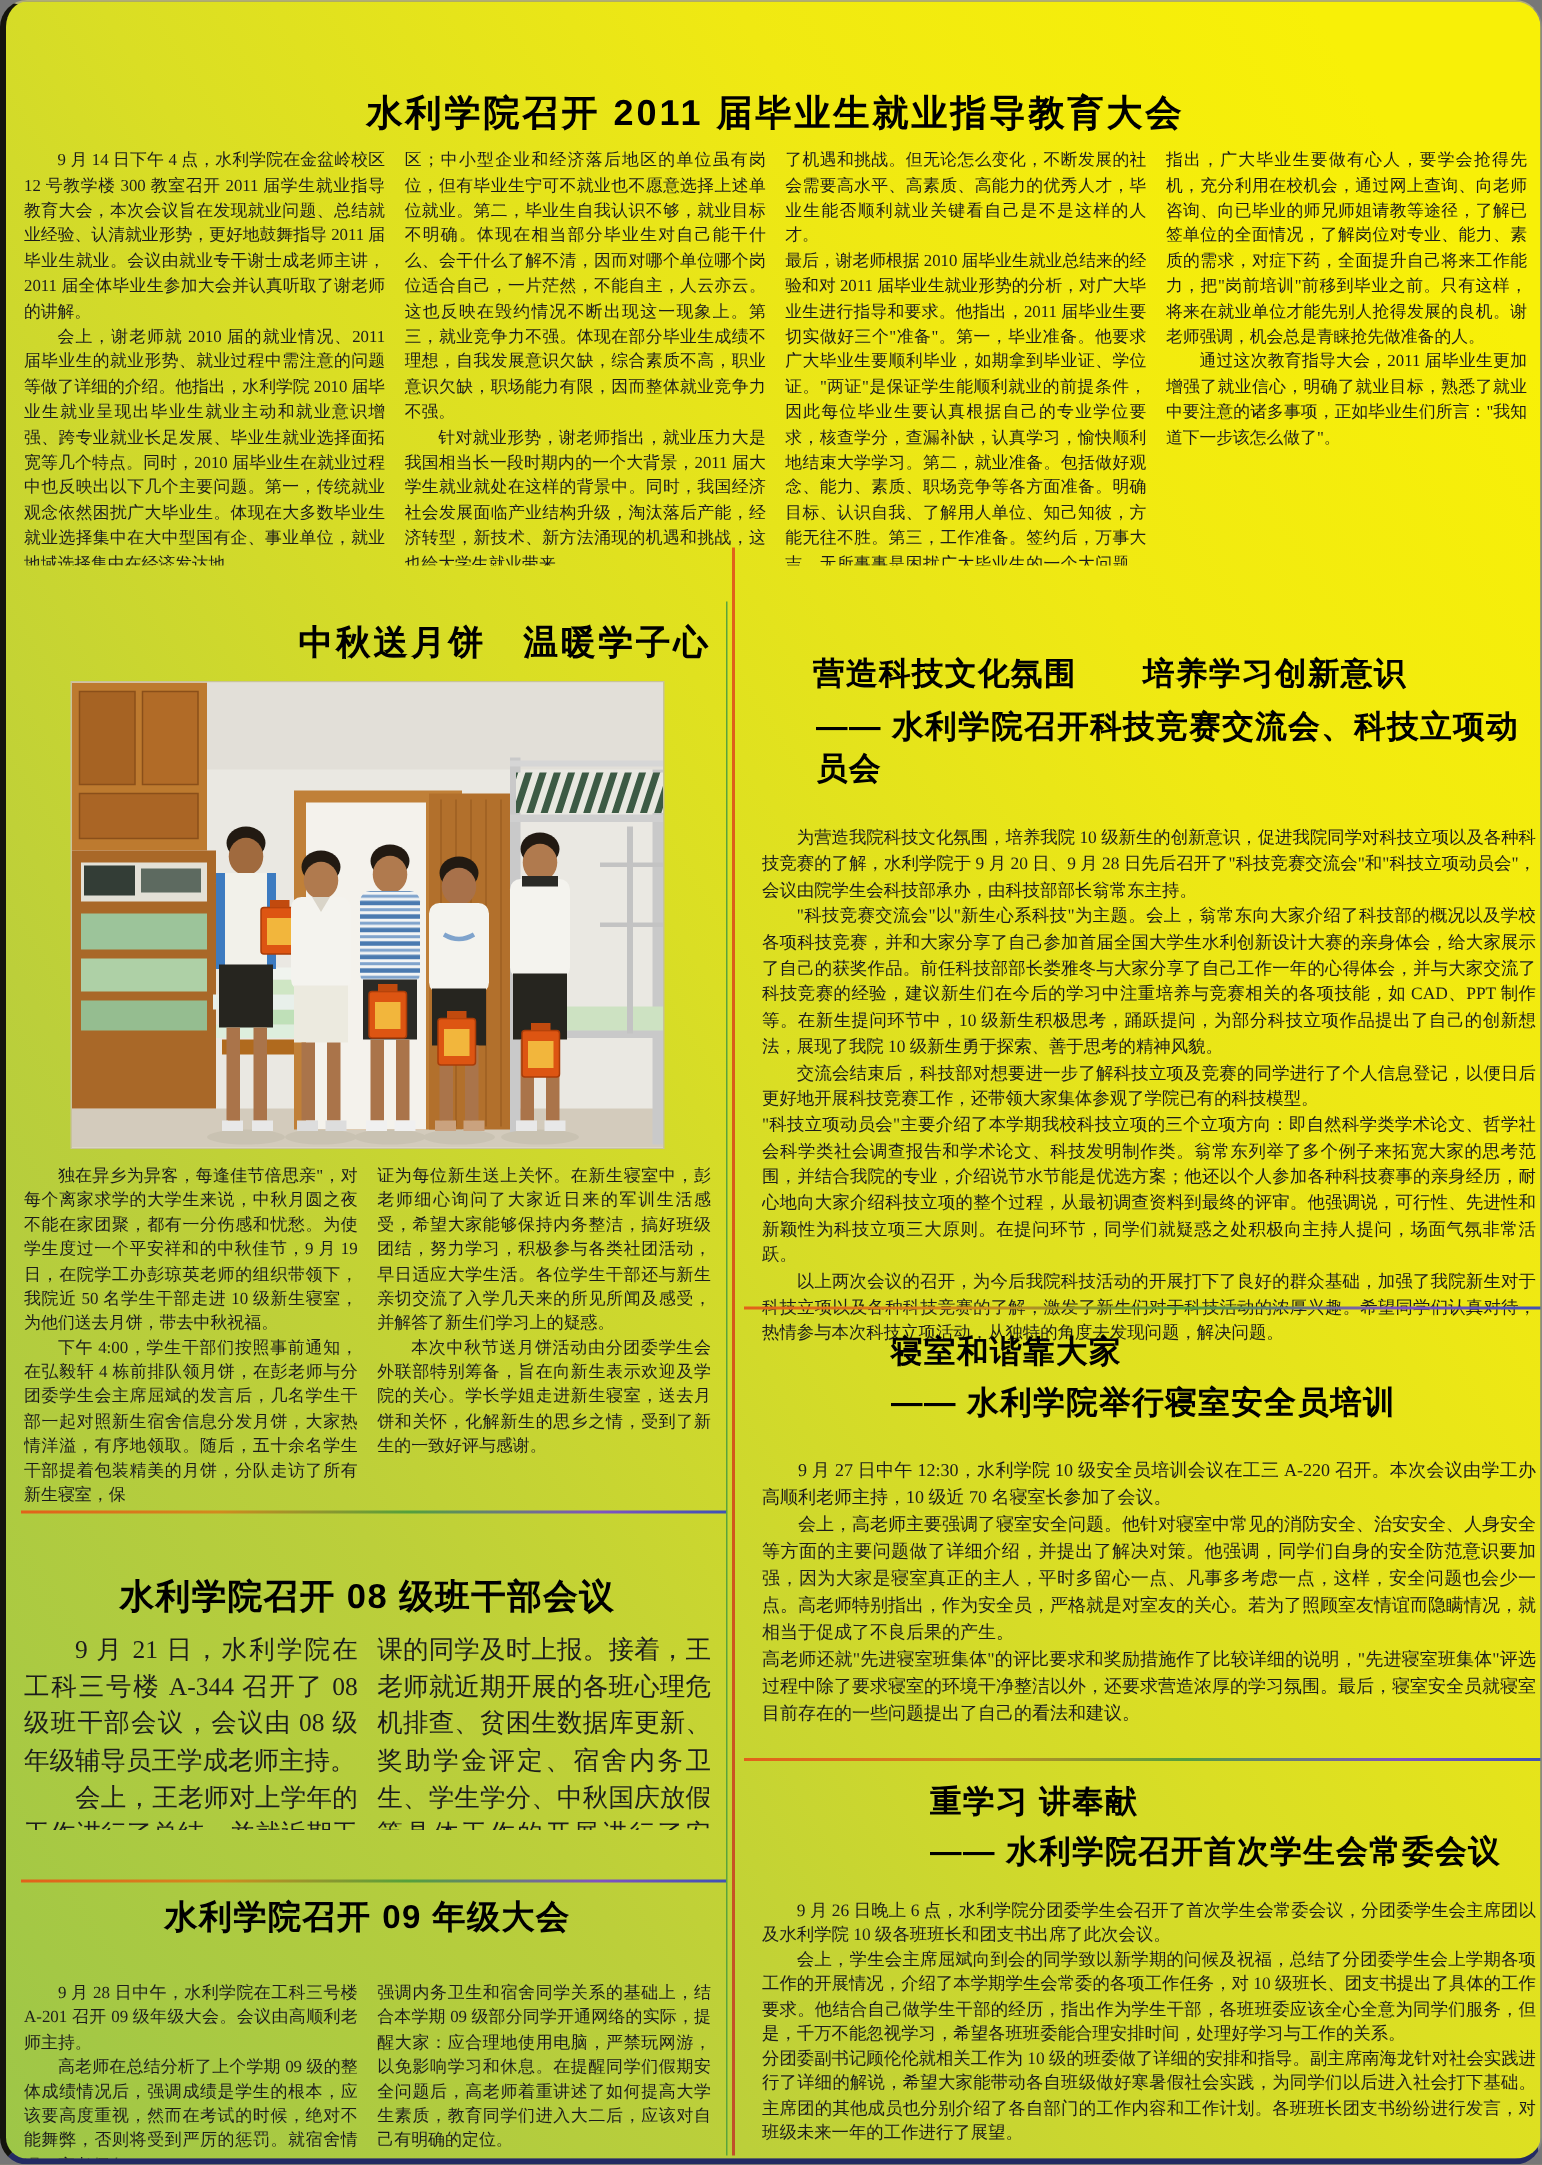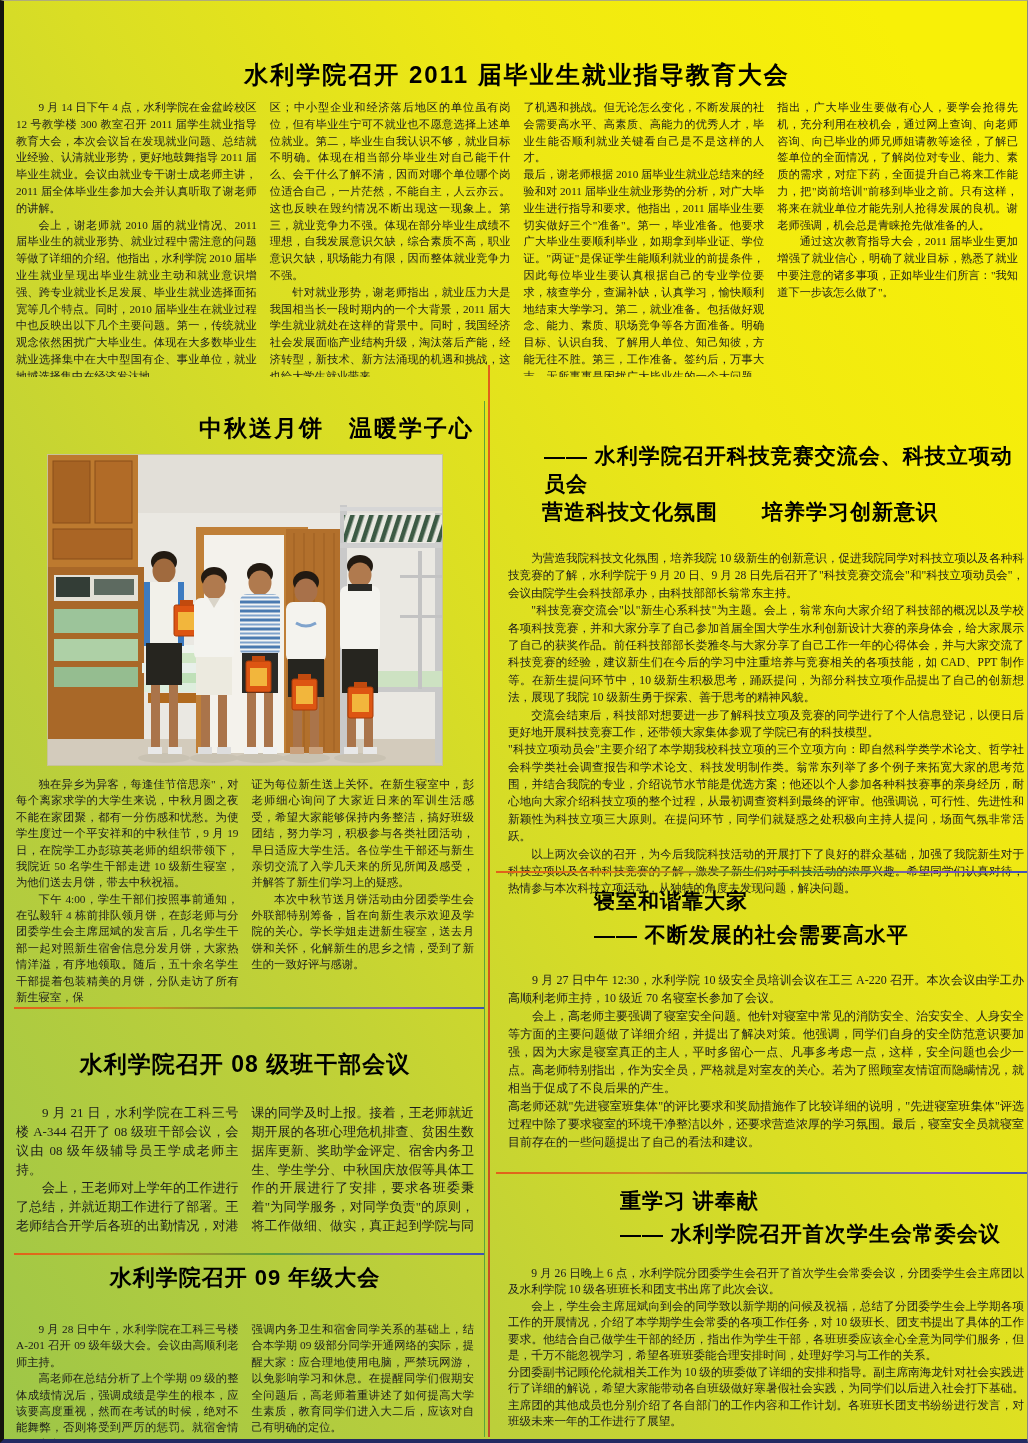--- a/index.html
+++ b/index.html
@@ -6,20 +6,21 @@
   html,body { margin:0; background:#777; }
   #page {
     position:relative; width:1028px; height:1443px; overflow:hidden;
     background: linear-gradient(58deg, #9dc648 0%, #bccf3a 26%, #dade24 50%, #f0e912 72%, #f8f007 92%);
     border-top:1px solid #b0ac7a;
     border-right:1px solid #8a8a80;
     border-left:4px solid #14140e;
     border-bottom:4px solid #232b63;
     font-family:"Liberation Serif","DejaVu Serif",serif;
     color:#1c1c1c;
+    border-radius:18px;
   }
   section { position:absolute; }
   .headline { font-family:"Liberation Sans","DejaVu Sans",sans-serif; font-weight:bold; color:#000; }
   .center { text-align:center; }
   p { text-indent:2em; text-align:justify; margin:0; }
   p.cont { text-indent:0; }
 
   #art-employment { left:12px; top:58px; width:1002px; }
   #art-employment .headline { font-size:24px; letter-spacing:2px; }
   .cols { display:flex; }
@@ -27,21 +28,21 @@
   #art-employment .cols { gap:13px; margin-top:8px; font-size:11.2px; line-height:1.5; height:278px; overflow:hidden; }
 
   #art-mooncake { left:12px; top:412px; width:458px; }
   #art-mooncake .headline { font-size:23px; letter-spacing:2px;text-align:right; }
   .photo-wrap { width:394px; height:310px; margin:11px auto 11px; background:#e9e7e1; box-shadow:0 0 0 1px #c8c39a; }
   .photo-wrap svg { display:block; }
   #art-mooncake .cols { gap:13px; font-size:11.3px; line-height:1.45; height:230px; overflow:hidden; }
 
   #art-cadre08 { left:12px; top:1048px; width:458px; }
   #art-cadre08 .headline { font-size:23px; letter-spacing:1px; }
-  #art-cadre08 .cols { gap:13px; margin-top:24px; font-size:13px; line-height:1.45; height:132px; overflow:hidden; }
+  #art-cadre08 .cols { gap:13px; margin-top:8px; font-size:17px; line-height:1.45; height:132px; overflow:hidden; }
 
   #art-grade09 { left:12px; top:1262px; width:458px; }
   #art-grade09 .headline { font-size:22px; letter-spacing:1px; }
   #art-grade09 .cols { gap:13px; margin-top:28px; font-size:11.3px; line-height:1.45; height:126px; overflow:hidden; }
 
   .rtitle1, .rtitle2 { font-size:21px; letter-spacing:1px; }
   #art-tech { left:504px; top:434px; width:516px; }
   #art-tech .rtitle1 { padding-left:34px; }
   #art-tech .rtitle2 { padding-left:36px; margin-top:7px; }
   #art-tech .body { margin-top:24px; font-size:11.6px; line-height:1.5; height:346px; overflow:hidden; }
@@ -230,34 +231,34 @@
           <p>下午 4:00，学生干部们按照事前通知，在弘毅轩 4 栋前排队领月饼，在彭老师与分团委学生会主席屈斌的发言后，几名学生干部一起对照新生宿舍信息分发月饼，大家热情洋溢，有序地领取。随后，五十余名学生干部提着包装精美的月饼，分队走访了所有新生寝室，保</p>
         </div>
       <div class="col">
           <p class="cont">证为每位新生送上关怀。在新生寝室中，彭老师细心询问了大家近日来的军训生活感受，希望大家能够保持内务整洁，搞好班级团结，努力学习，积极参与各类社团活动，早日适应大学生活。各位学生干部还与新生亲切交流了入学几天来的所见所闻及感受，并解答了新生们学习上的疑惑。</p>
           <p>本次中秋节送月饼活动由分团委学生会外联部特别筹备，旨在向新生表示欢迎及学院的关心。学长学姐走进新生寝室，送去月饼和关怀，化解新生的思乡之情，受到了新生的一致好评与感谢。</p>
         </div>
     </div>
   </section>
 
   <section id="art-tech">
+    <h2 class="headline rtitle1">营造科技文化氛围　　培养学习创新意识</h2>
     <h2 class="headline rtitle2">—— 水利学院召开科技竞赛交流会、科技立项动员会</h2>
-    <h2 class="headline rtitle1">营造科技文化氛围　　培养学习创新意识</h2>
     <div class="body">
         <p>为营造我院科技文化氛围，培养我院 10 级新生的创新意识，促进我院同学对科技立项以及各种科技竞赛的了解，水利学院于 9 月 20 日、9 月 28 日先后召开了"科技竞赛交流会"和"科技立项动员会"，会议由院学生会科技部承办，由科技部部长翁常东主持。</p>
         <p>"科技竞赛交流会"以"新生心系科技"为主题。会上，翁常东向大家介绍了科技部的概况以及学校各项科技竞赛，并和大家分享了自己参加首届全国大学生水利创新设计大赛的亲身体会，给大家展示了自己的获奖作品。前任科技部部长娄雅冬与大家分享了自己工作一年的心得体会，并与大家交流了科技竞赛的经验，建议新生们在今后的学习中注重培养与竞赛相关的各项技能，如 CAD、PPT 制作等。在新生提问环节中，10 级新生积极思考，踊跃提问，为部分科技立项作品提出了自己的创新想法，展现了我院 10 级新生勇于探索、善于思考的精神风貌。</p>
         <p>交流会结束后，科技部对想要进一步了解科技立项及竞赛的同学进行了个人信息登记，以便日后更好地开展科技竞赛工作，还带领大家集体参观了学院已有的科技模型。</p>
         <p class="cont">"科技立项动员会"主要介绍了本学期我校科技立项的三个立项方向：即自然科学类学术论文、哲学社会科学类社会调查报告和学术论文、科技发明制作类。翁常东列举了多个例子来拓宽大家的思考范围，并结合我院的专业，介绍说节水节能是优选方案；他还以个人参加各种科技赛事的亲身经历，耐心地向大家介绍科技立项的整个过程，从最初调查资料到最终的评审。他强调说，可行性、先进性和新颖性为科技立项三大原则。在提问环节，同学们就疑惑之处积极向主持人提问，场面气氛非常活跃。</p>
         <p>以上两次会议的召开，为今后我院科技活动的开展打下了良好的群众基础，加强了我院新生对于科技立项以及各种科技竞赛的了解，激发了新生们对于科技活动的浓厚兴趣。希望同学们认真对待，热情参与本次科技立项活动，从独特的角度去发现问题，解决问题。</p>
       </div>
   </section>
 
   <section id="art-dorm">
     <h2 class="headline rtitle1">寝室和谐靠大家</h2>
-    <h2 class="headline rtitle2">—— 不断发展的社会需要高水平</h2>
+    <h2 class="headline rtitle2">—— 水利学院举行寝室安全员培训</h2>
     <div class="body">
         <p>9 月 27 日中午 12:30，水利学院 10 级安全员培训会议在工三 A-220 召开。本次会议由学工办高顺利老师主持，10 级近 70 名寝室长参加了会议。</p>
         <p>会上，高老师主要强调了寝室安全问题。他针对寝室中常见的消防安全、治安安全、人身安全等方面的主要问题做了详细介绍，并提出了解决对策。他强调，同学们自身的安全防范意识要加强，因为大家是寝室真正的主人，平时多留心一点、凡事多考虑一点，这样，安全问题也会少一点。高老师特别指出，作为安全员，严格就是对室友的关心。若为了照顾室友情谊而隐瞒情况，就相当于促成了不良后果的产生。</p>
         <p class="cont">高老师还就"先进寝室班集体"的评比要求和奖励措施作了比较详细的说明，"先进寝室班集体"评选过程中除了要求寝室的环境干净整洁以外，还要求营造浓厚的学习氛围。最后，寝室安全员就寝室目前存在的一些问题提出了自己的看法和建议。</p>
       </div>
   </section>
 
   <section id="art-cadre08">
     <h2 class="headline center">水利学院召开 08 级班干部会议</h2>
     <div class="cols">

